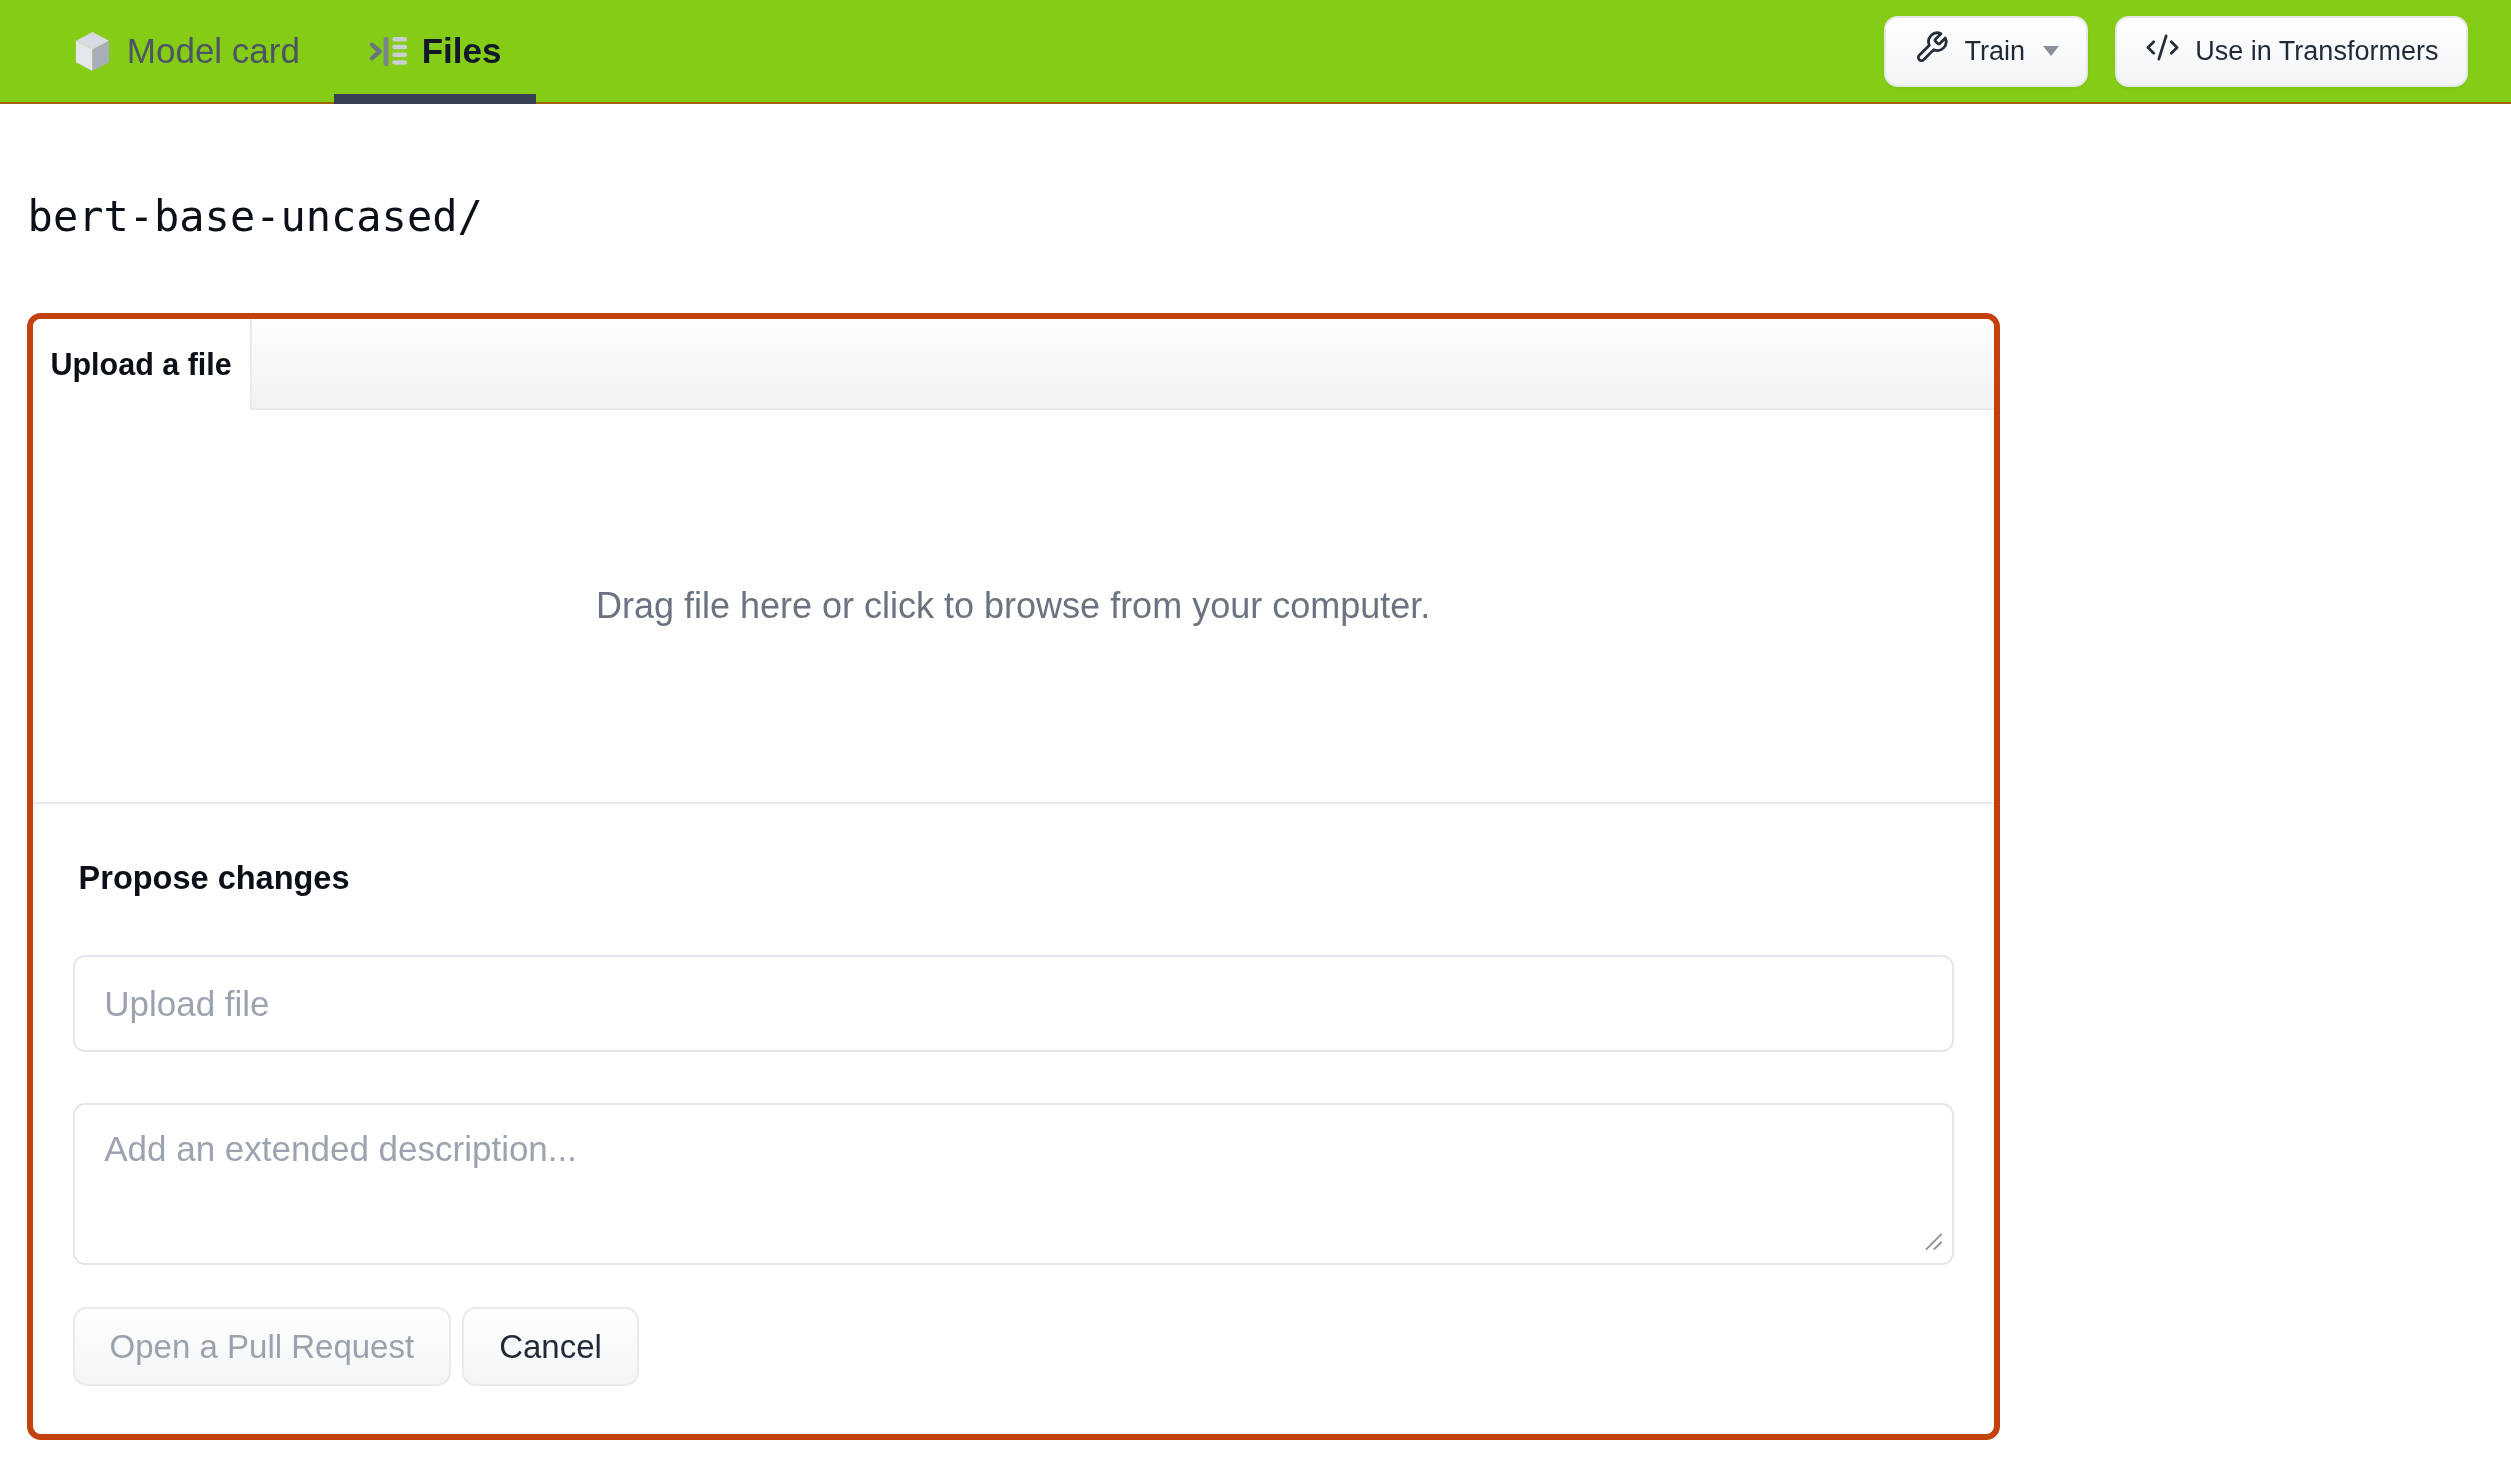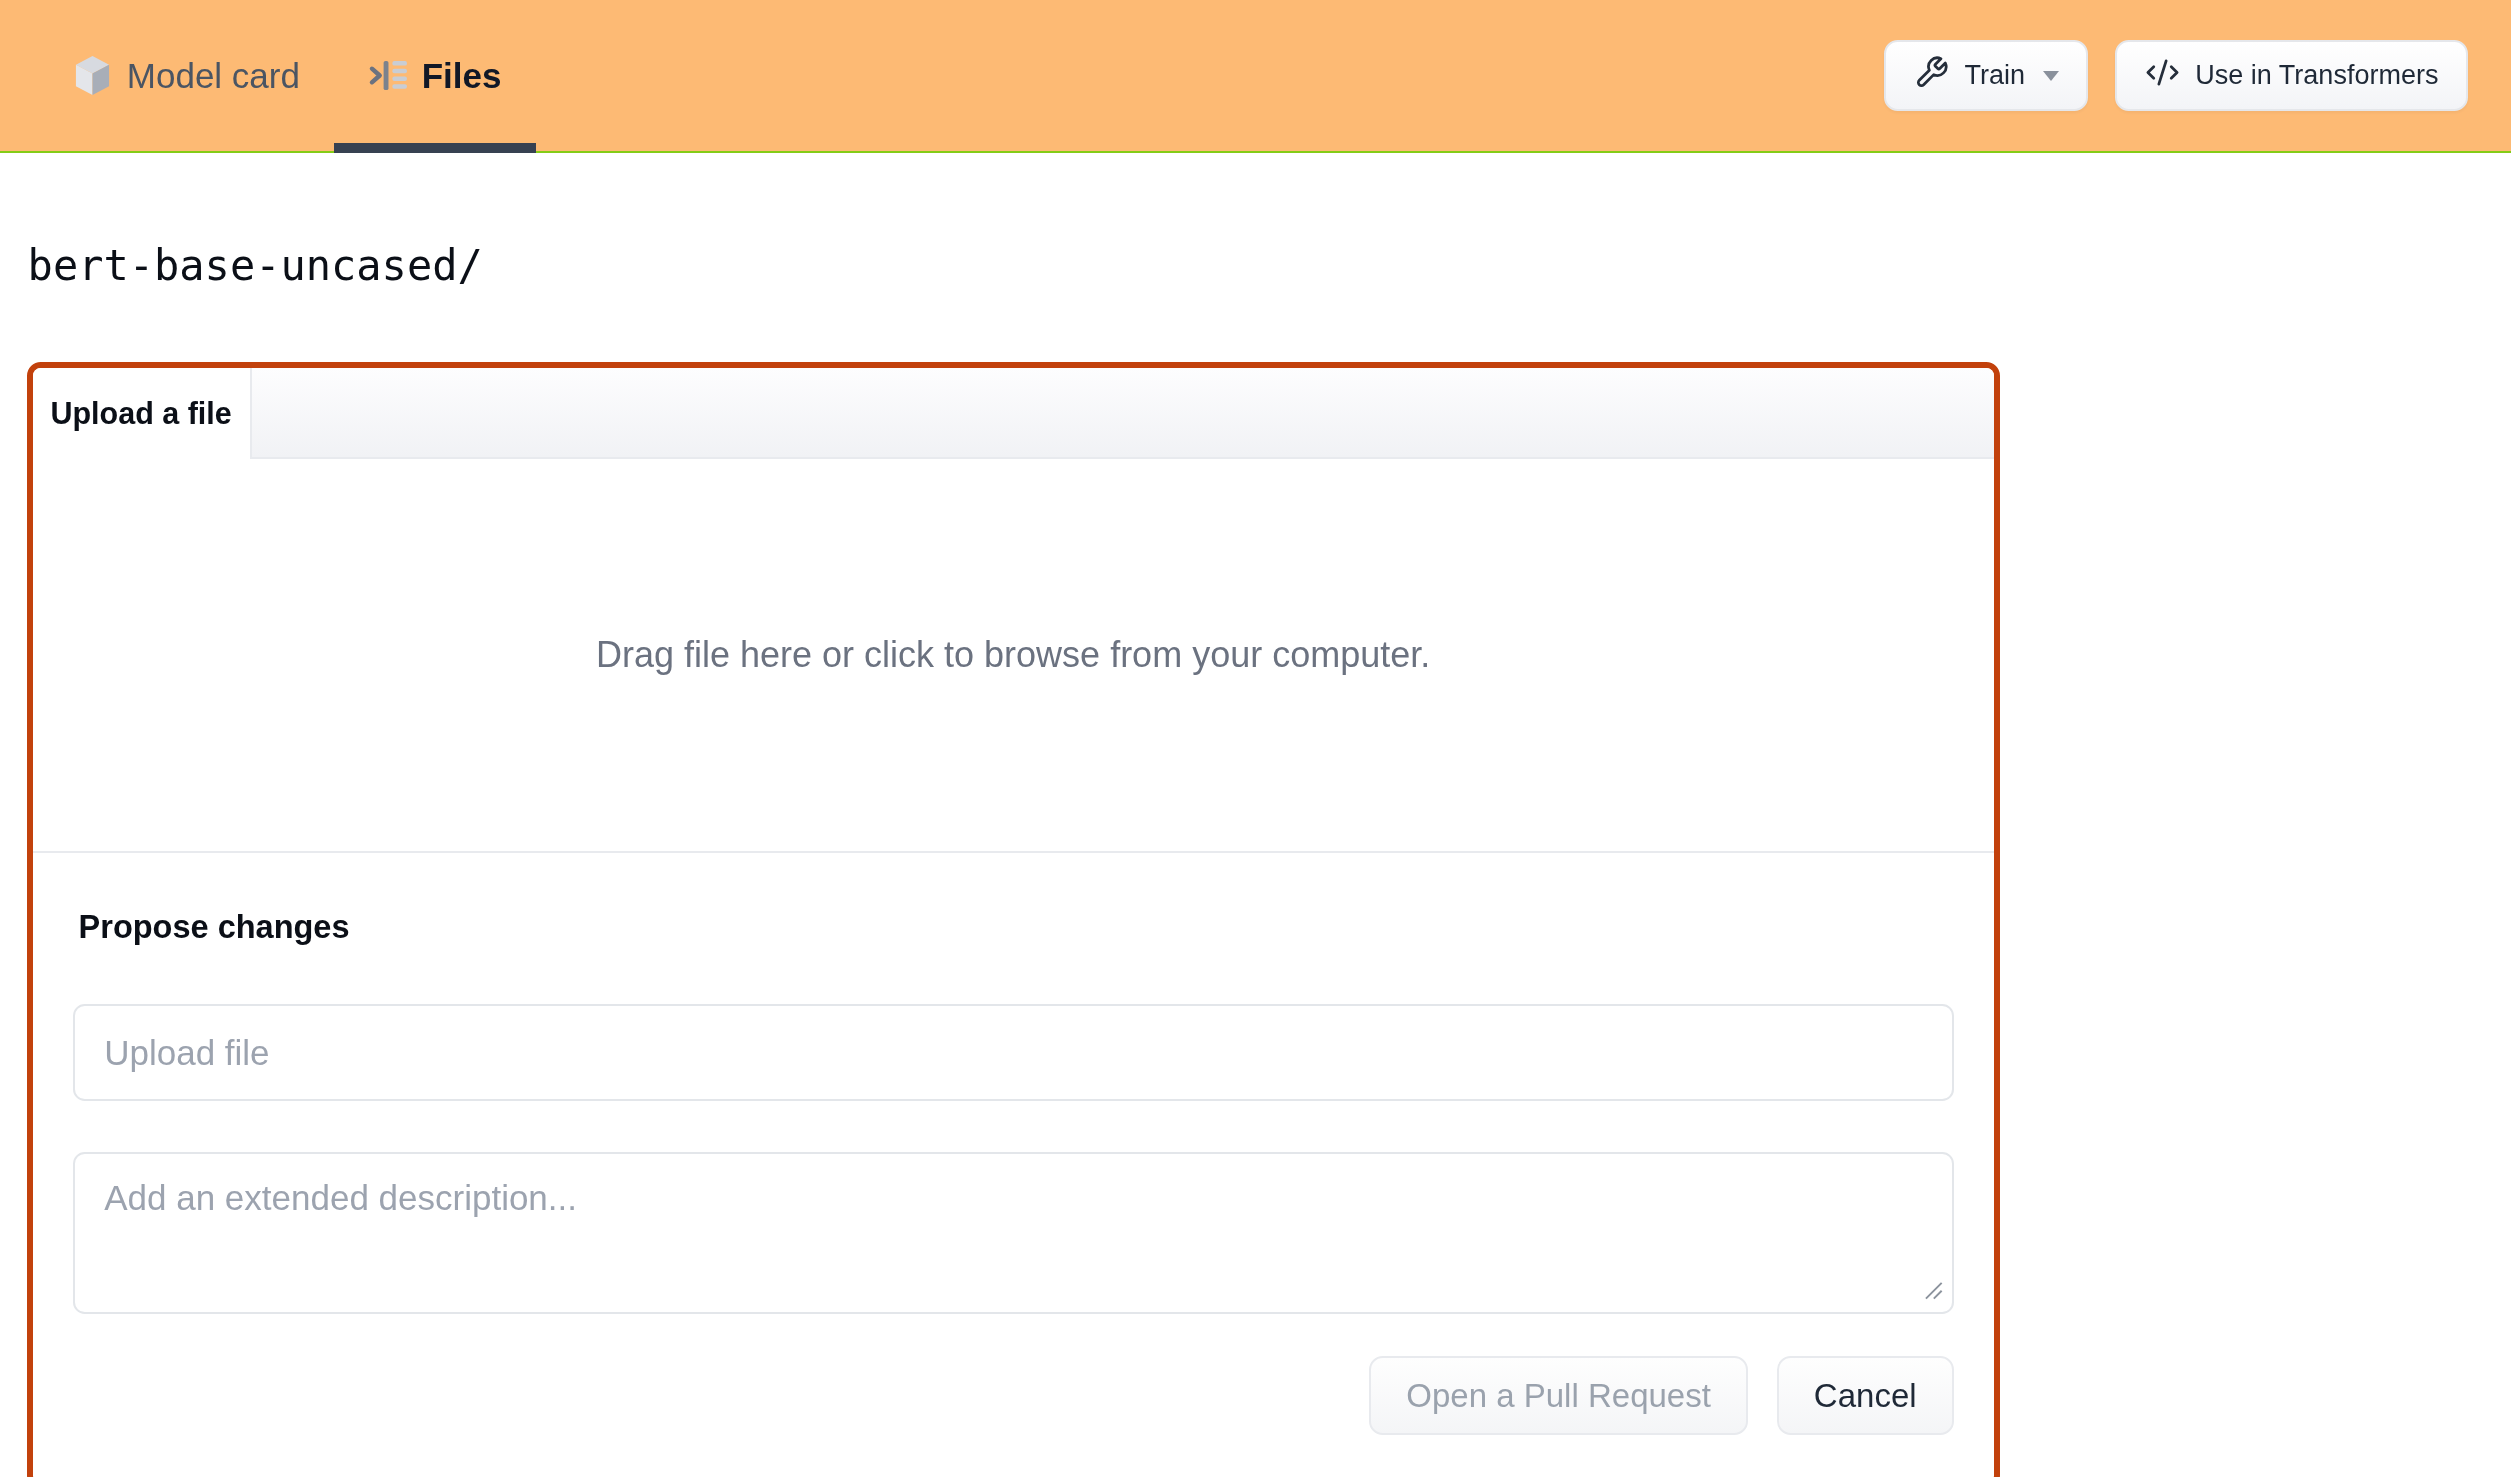--- a/index.html
+++ b/index.html
@@ -7,23 +7,23 @@
   body {
     width: 2512px; height: 1478px;
     background: #ffffff;
     font-family: "Liberation Sans", sans-serif;
     color: #111827;
     overflow: hidden;
   }
 
   
   .header {
-    height: 153px;
-    background: #fdba74;
-    border-bottom: 2px solid #84cc16;
+    height: 104px;
+    background: #84cc16;
+    border-bottom: 2px solid #a16207;
     display: flex;
     align-items: stretch;
     position: relative;
   }
   .tabs { display: flex; align-items: stretch; margin-left: 39px; }
   .tab {
     display: flex; align-items: center; gap: 14.8px;
     padding: 0 34px;
     font-size: 35px; color: #4b5563;
     position: relative; cursor: pointer; white-space: nowrap;
@@ -124,21 +124,21 @@
     border-radius: 11.8px;
     padding: 23.6px 29.6px;
     font-family: inherit; font-size: 35px; color: #b91c1c;
     background: #ffffff; outline: none; resize: none;
   }
   .file-input::placeholder, .desc-input::placeholder { color: #9ca3af; opacity: 1; }
   .resize-handle {
     position: absolute; right: 6.9px; bottom: 6.9px;
     cursor: nwse-resize;
   }
-  .btn-row { margin-top: 42px; display: flex; gap: 29px; justify-content: flex-end; }
+  .btn-row { margin-top: 42px; display: flex; gap: 11px; }
   .form-btn {
     height: 79px;
     display: flex; align-items: center; justify-content: center;
     padding: 0 35px;
     background: linear-gradient(180deg, #fefefe 0%, #f4f5f7 100%);
     border: 2px solid #e8eaee;
     border-radius: 13.8px;
     font-family: inherit; font-size: 33px;
     cursor: pointer; white-space: nowrap;
   }

